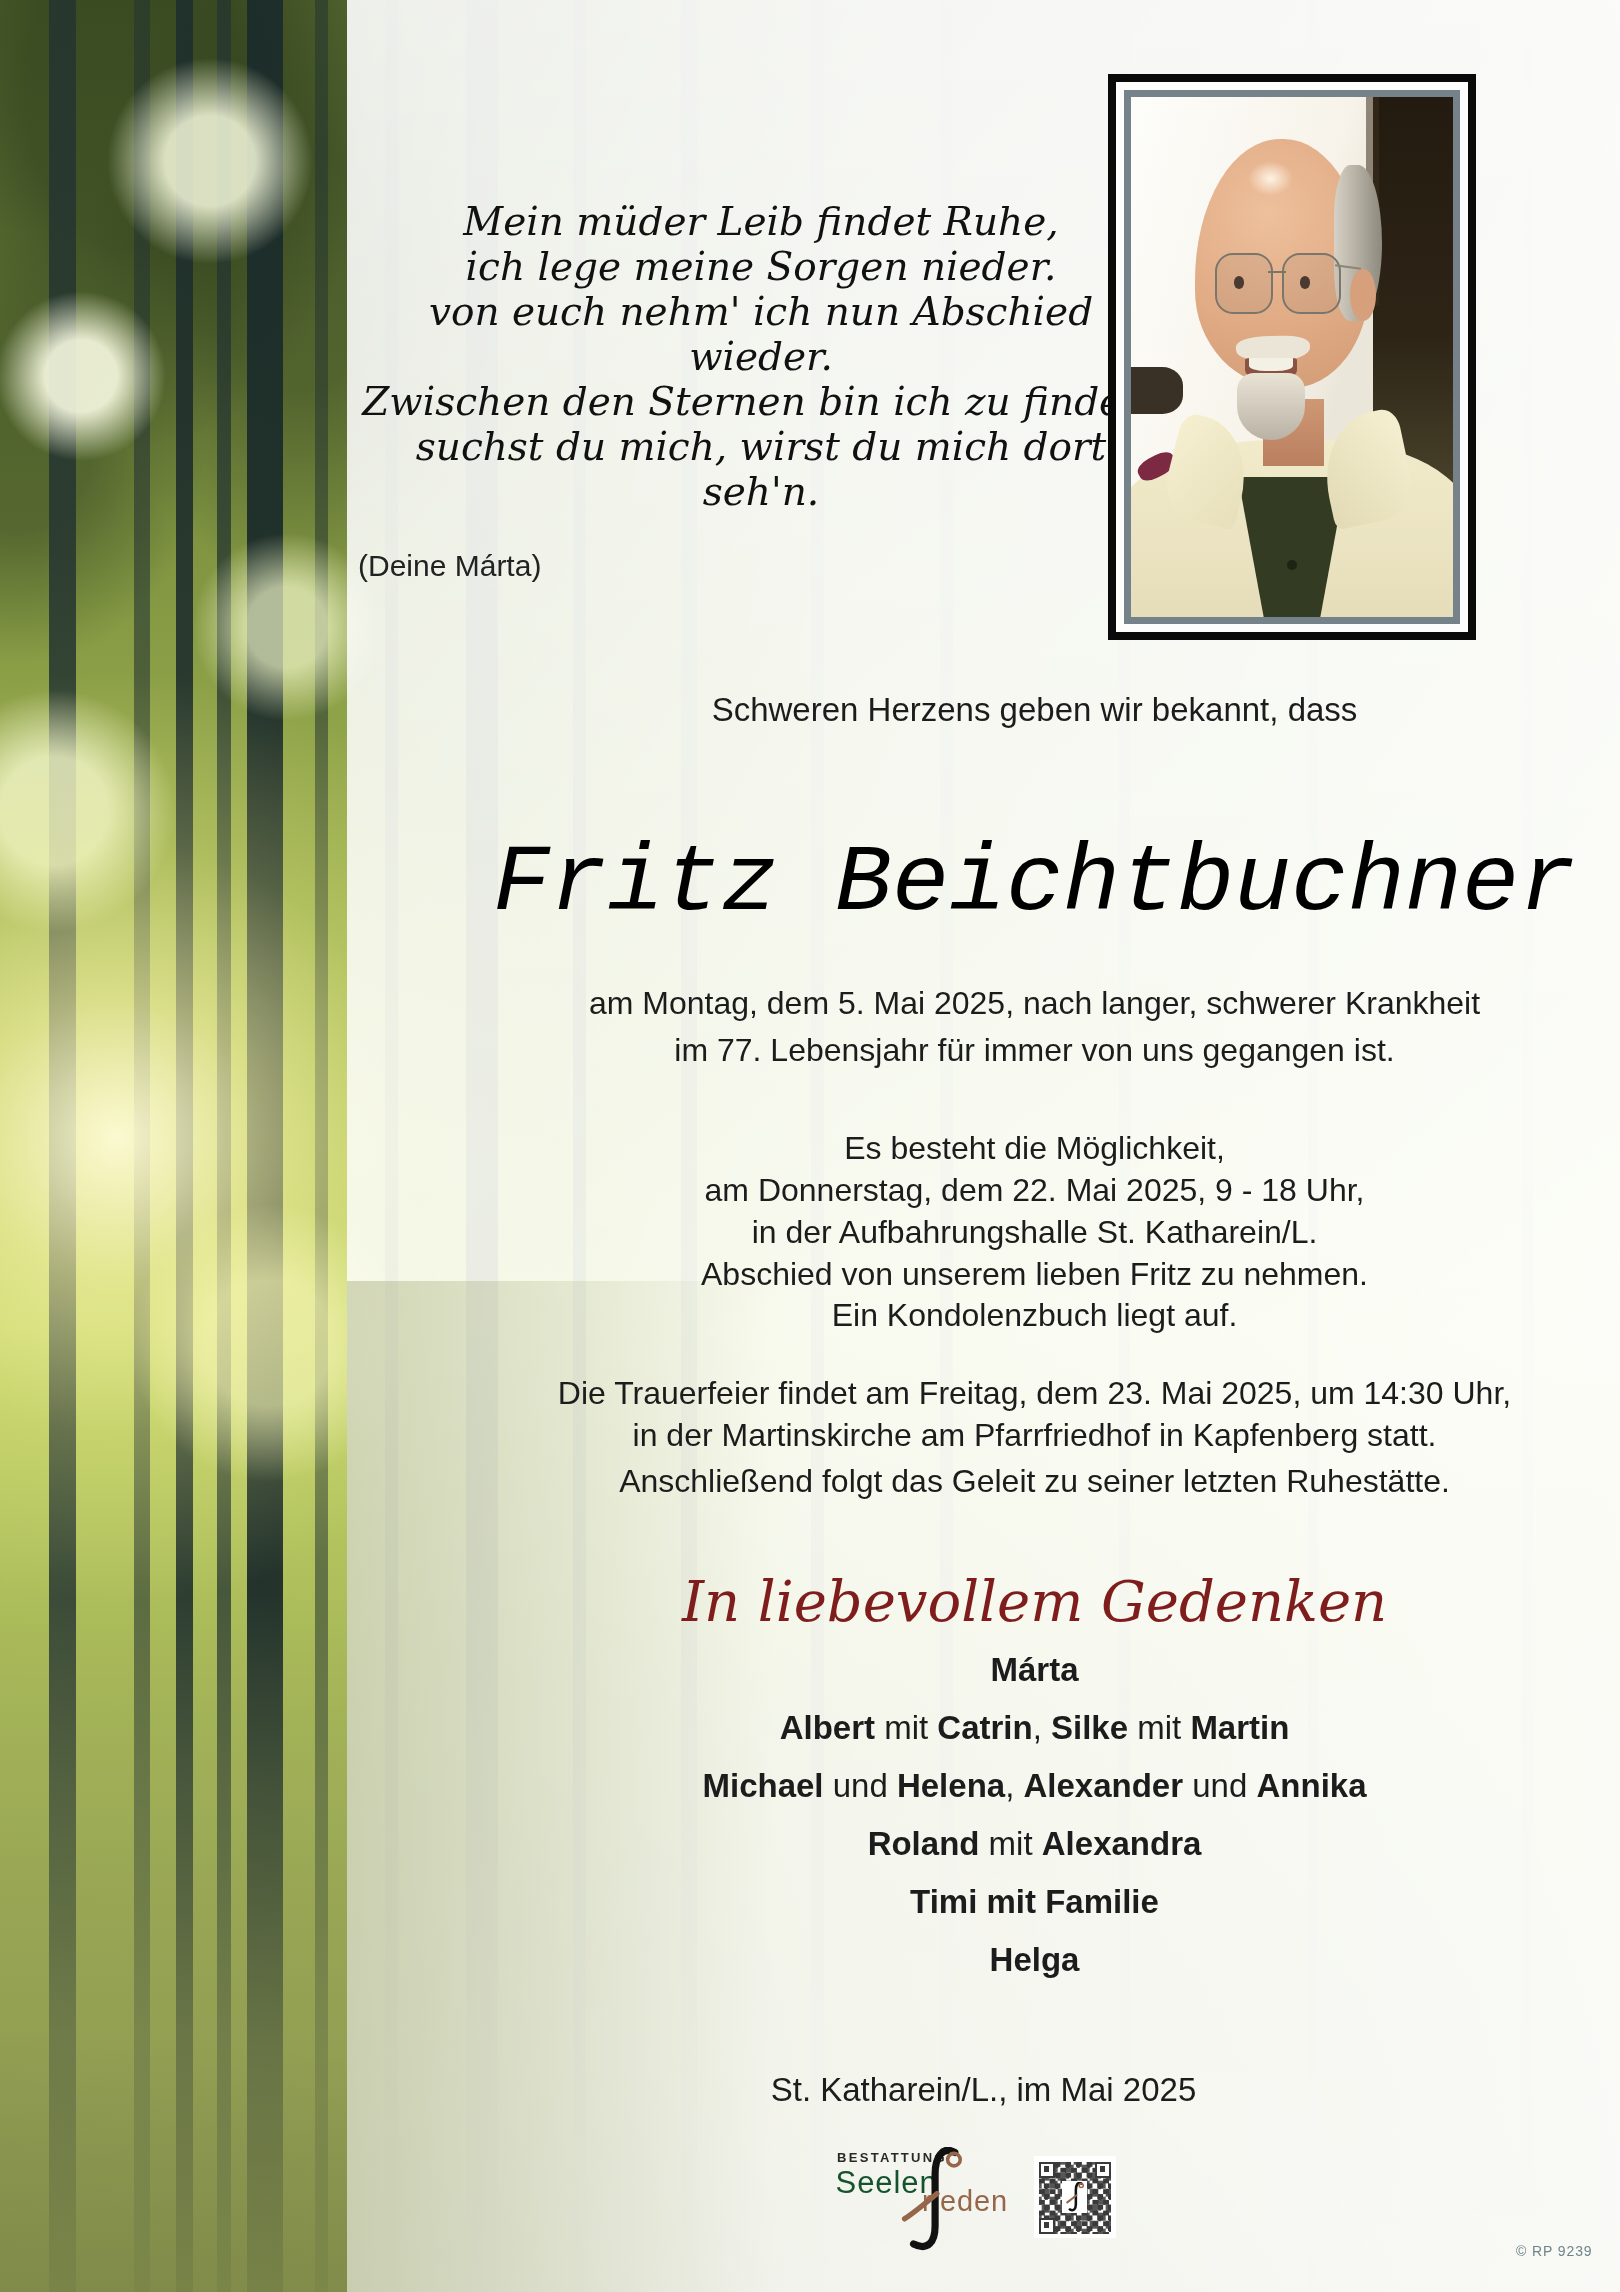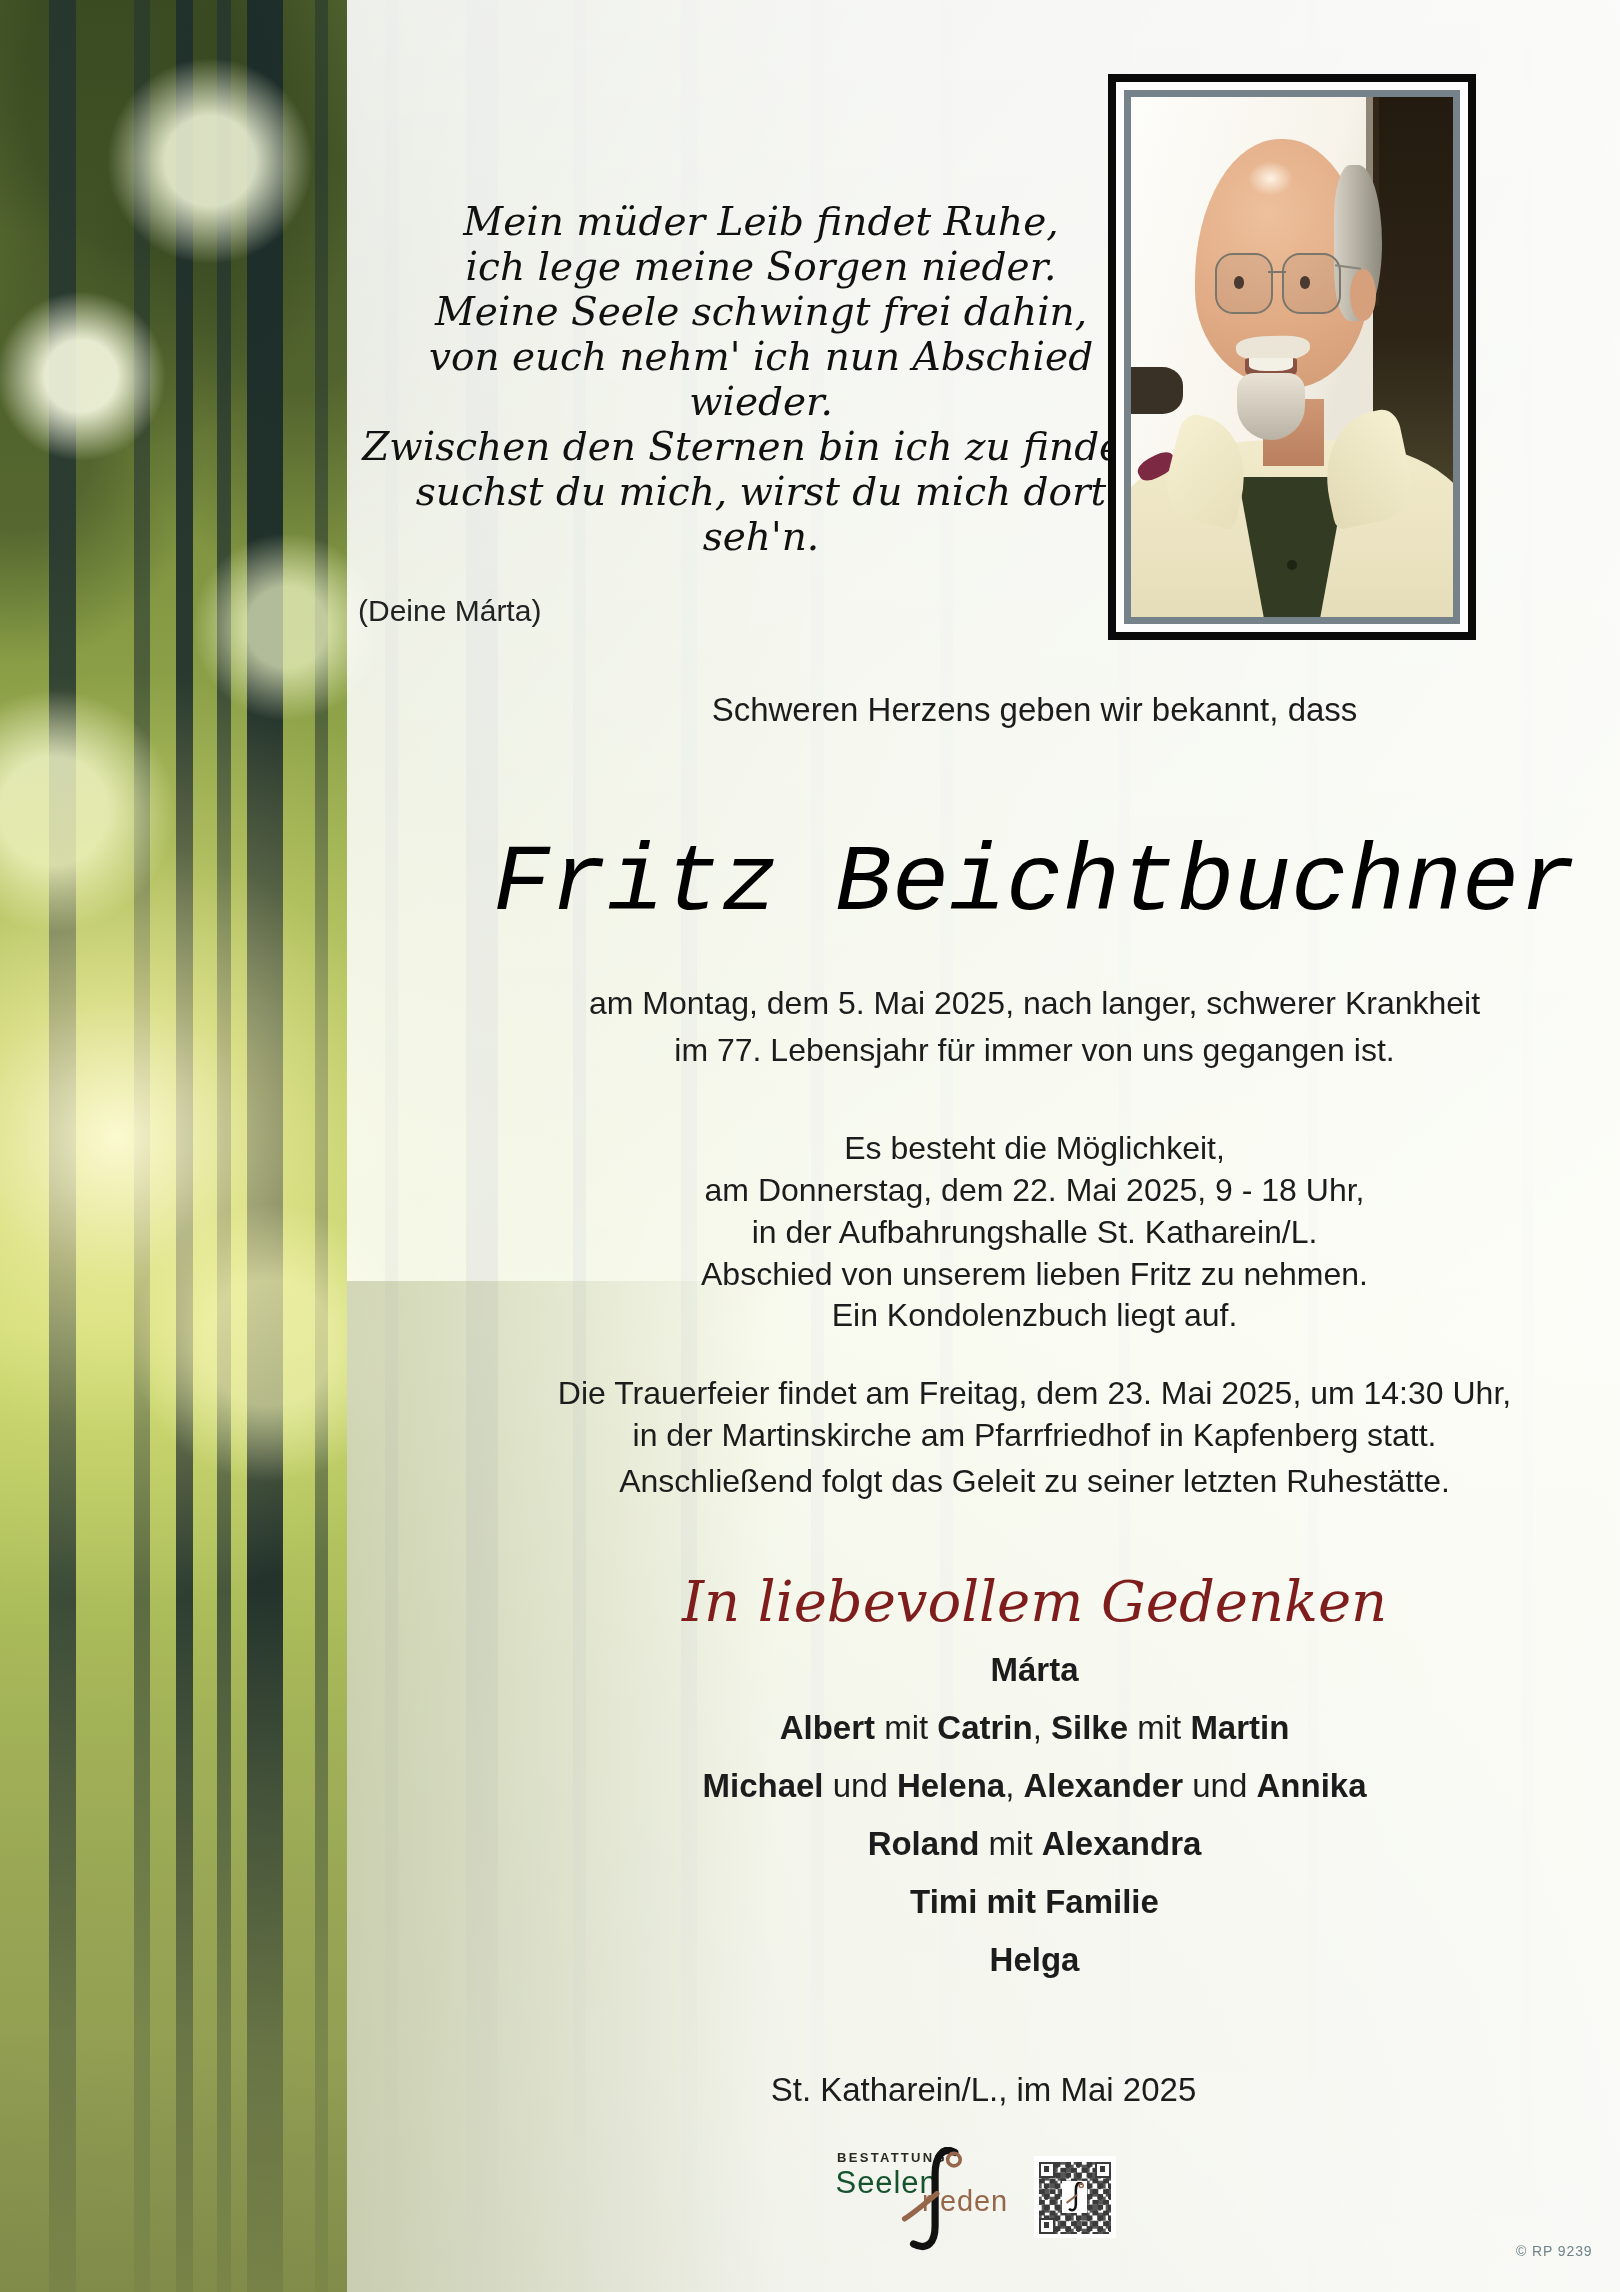--- a/index.html
+++ b/index.html
@@ -115,21 +115,20 @@
 
 <div class="card">
 
   <div class="forest"></div>
   <div class="overlay"></div>
   <div class="meadow-glow"></div>
 
   <div class="poem">
     <div>Mein müder Leib findet Ruhe,</div>
     <div>ich lege meine Sorgen nieder.</div>
-    <div>Meine Seele schwingt frei dahin,</div>
     <div>von euch nehm' ich nun Abschied wieder.</div>
     <div>Zwischen den Sternen bin ich zu finden,</div>
     <div>suchst du mich, wirst du mich dort seh'n.</div>
     <div class="poem-sig">(Deine Márta)</div>
   </div>
 
   <div class="photo-frame">
     <div class="photo-mat">
       <div class="photo-inner">
         <div class="p-window"></div>

